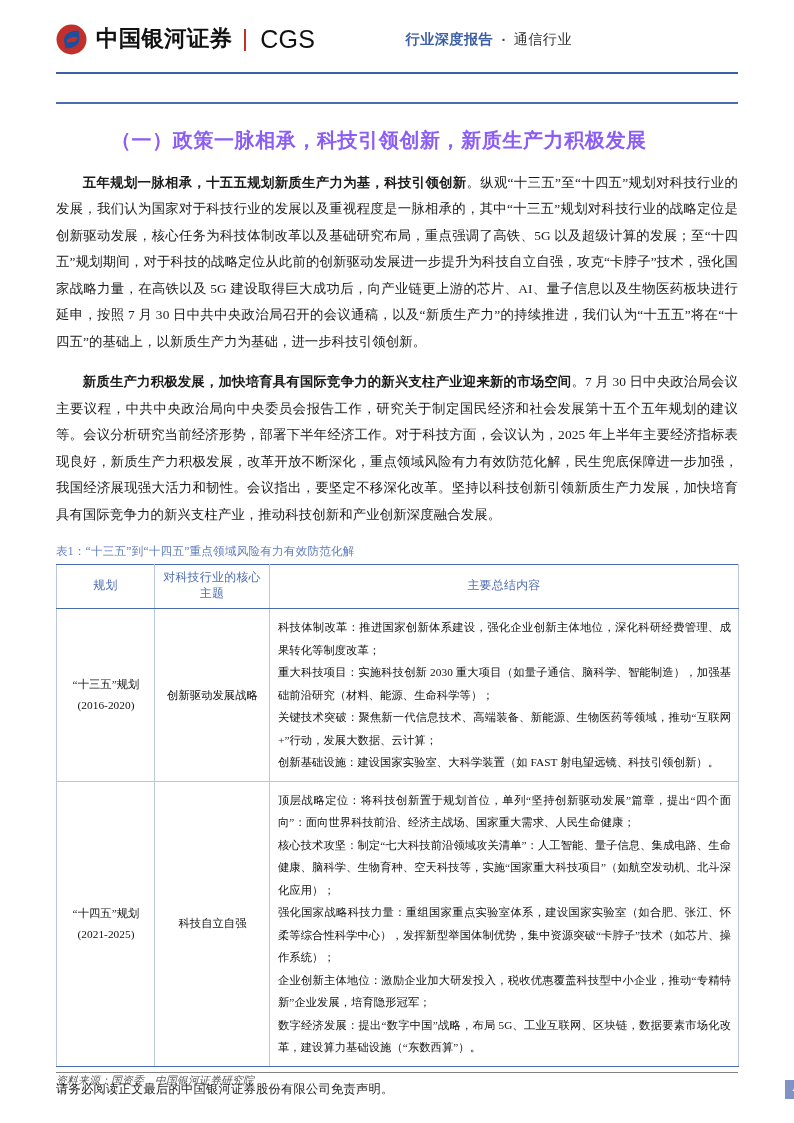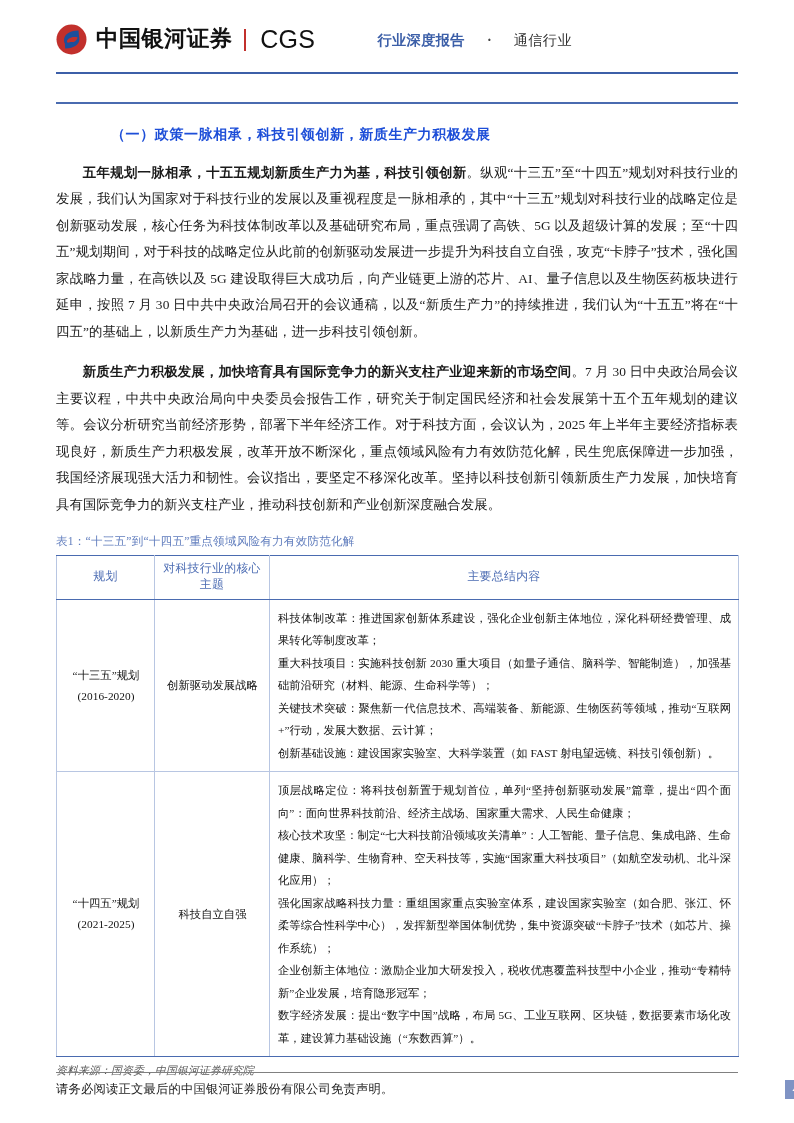--- a/index.html
+++ b/index.html
@@ -49,22 +49,22 @@
     font-family: "Liberation Sans", "DejaVu Sans", sans-serif;
     font-size: 25px;
     font-weight: normal;
     letter-spacing: 0.3px;
     color: #111111;
     line-height: 1;
   }
   .header-tag {
     position: absolute;
     right: 56px; top: 33px;
-    display: flex; align-items: baseline; gap: 22px;
-    font-family: Liberation Serif, serif;
+    display: flex; align-items: baseline; gap: 6px;
+    font-family: Liberation Mono, monospace;
     font-size: 14.2px;
     line-height: 1;
     white-space: nowrap;
   }
   .header-tag .t-blue { color: #3c5fa8; font-weight: bold; letter-spacing: 0.4px;}
   .header-tag .t-dot  { color: #444; font-weight: bold; }
   .header-tag .t-gray { color: #333333; letter-spacing: 0.4px;}
   .header-rule {
     position: absolute;
     left: 56px; top: 72px;
@@ -90,23 +90,23 @@
     padding-left: 55px;
   }
   .sec-rule {
     margin: 6px 0 0 0;
     width: 682px; height: 1.6px;
     background: #4a6bb0;
   }
   h2.sub-title {
     margin: 20px 0 0 0;
     font-family: "Liberation Serif", "DejaVu Serif", serif;
-    font-size: 14px;
+    font-size: 20px;
     font-weight: bold;
-    color: #1d4ed8;
+    color: #8b5cf6;
     letter-spacing: 0.6px;
     line-height: 1.6;
     padding-left: 55px;
   }
 
   p.body-para {
     margin: 14px 0 0 0;
     font-family: "Liberation Serif", "DejaVu Serif", serif;
     font-size: 13.4px;
     line-height: 26.5px;

